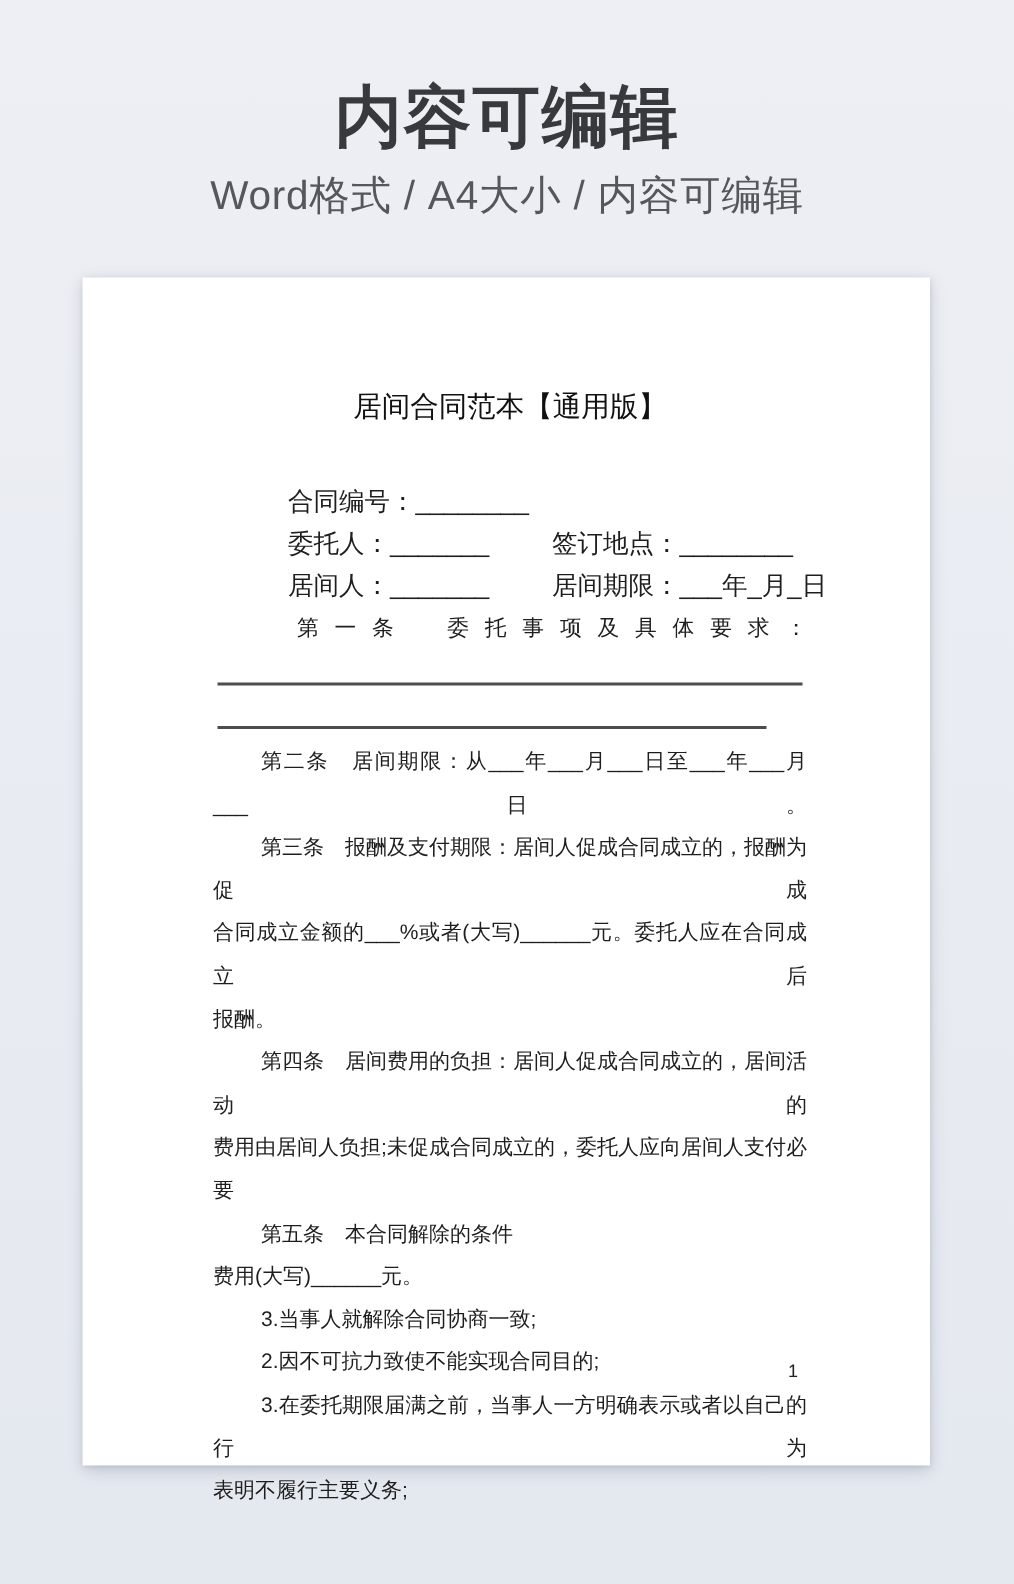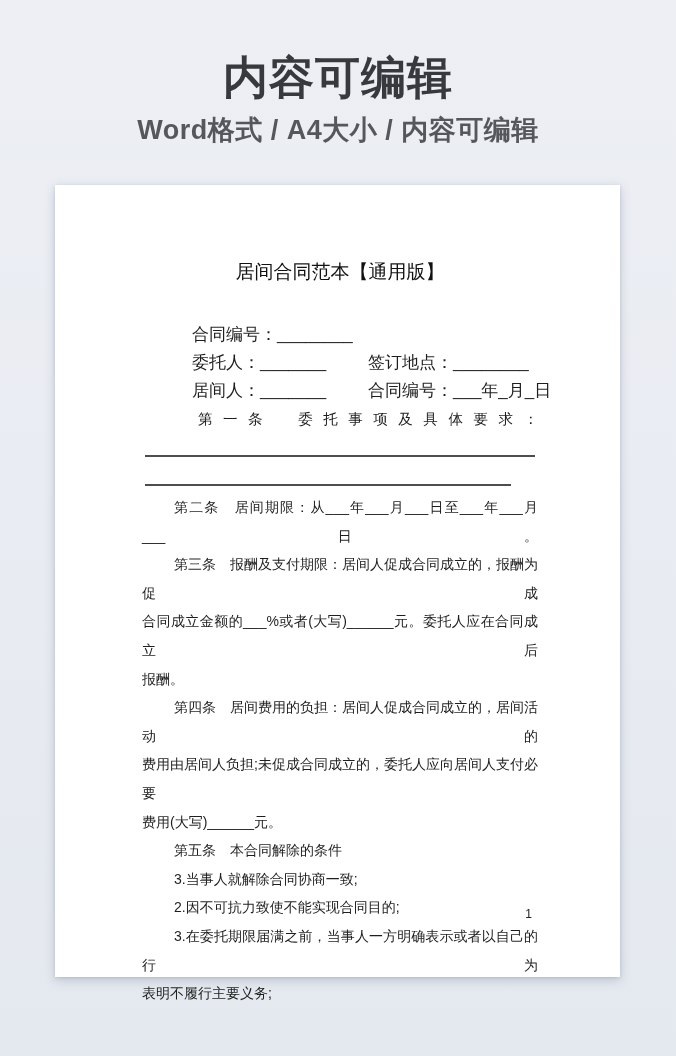--- a/index.html
+++ b/index.html
@@ -17,21 +17,21 @@
     position:relative;width:676px;height:1056px;
     background:linear-gradient(180deg,var(--bg-top) 0%,var(--bg-mid) 45%,var(--bg-bot) 100%);
   }
   
   .hero{position:absolute;top:0;left:0;width:676px;text-align:center;}
   .hero-title{
     margin-top:52px;font-size:45px;font-weight:bold;line-height:1.15;
     color:var(--hero-title);letter-spacing:1px;
   }
   .hero-sub{
-    margin-top:12px;font-size:27px;font-weight:700;line-height:1.1;
+    margin-top:12px;font-size:27px;font-weight:400;line-height:1.1;
     color:var(--hero-sub);letter-spacing:0.5px;text-align:center;
   }
   
   .page{
     position:absolute;left:55px;top:185px;width:565px;height:792px;
     background:var(--page);
     box-shadow:0 3px 10px rgba(96,108,128,0.28),0 1px 3px rgba(96,108,128,0.18);
   }
   .page-content{
     position:absolute;top:0;left:0;width:100%;height:100%;
@@ -84,38 +84,38 @@
       <div class="form-area">
         <div class="form-row">
           <span>合同编号：________</span>
         </div>
         <div class="form-row">
           <span>委托人：_______</span>
           <span class="form-right">签订地点：________</span>
         </div>
         <div class="form-row">
           <span>居间人：_______</span>
-          <span class="form-right">合同编号：___年_月_日</span>
+          <span class="form-right">居间期限：___年_月_日</span>
         </div>
       </div>
 
       <div class="clause1">第一条　委托事项及具体要求：</div>
 
       <div class="uline uline-1"></div>
       <div class="uline uline-2"></div>
 
       <div class="body-lines">
           <div class="bline ind just">第二条　居间期限：从___年___月___日至___年___月___日。</div>
           <div class="bline ind just">第三条　报酬及支付期限：居间人促成合同成立的，报酬为促成</div>
           <div class="bline just">合同成立金额的___%或者(大写)______元。委托人应在合同成立后</div>
           <div class="bline">报酬。</div>
           <div class="bline ind just">第四条　居间费用的负担：居间人促成合同成立的，居间活动的</div>
           <div class="bline just">费用由居间人负担;未促成合同成立的，委托人应向居间人支付必要</div>
+          <div class="bline ind">第五条　本合同解除的条件</div>
           <div class="bline">费用(大写)______元。</div>
-          <div class="bline ind">第五条　本合同解除的条件</div>
           <div class="bline ind">3.当事人就解除合同协商一致;</div>
           <div class="bline ind">2.因不可抗力致使不能实现合同目的;</div>
           <div class="bline ind just">3.在委托期限届满之前，当事人一方明确表示或者以自己的行为</div>
           <div class="bline">表明不履行主要义务;</div>
         </div>
 
       <div class="page-number">1</div>
     </div>
   </div>
 

